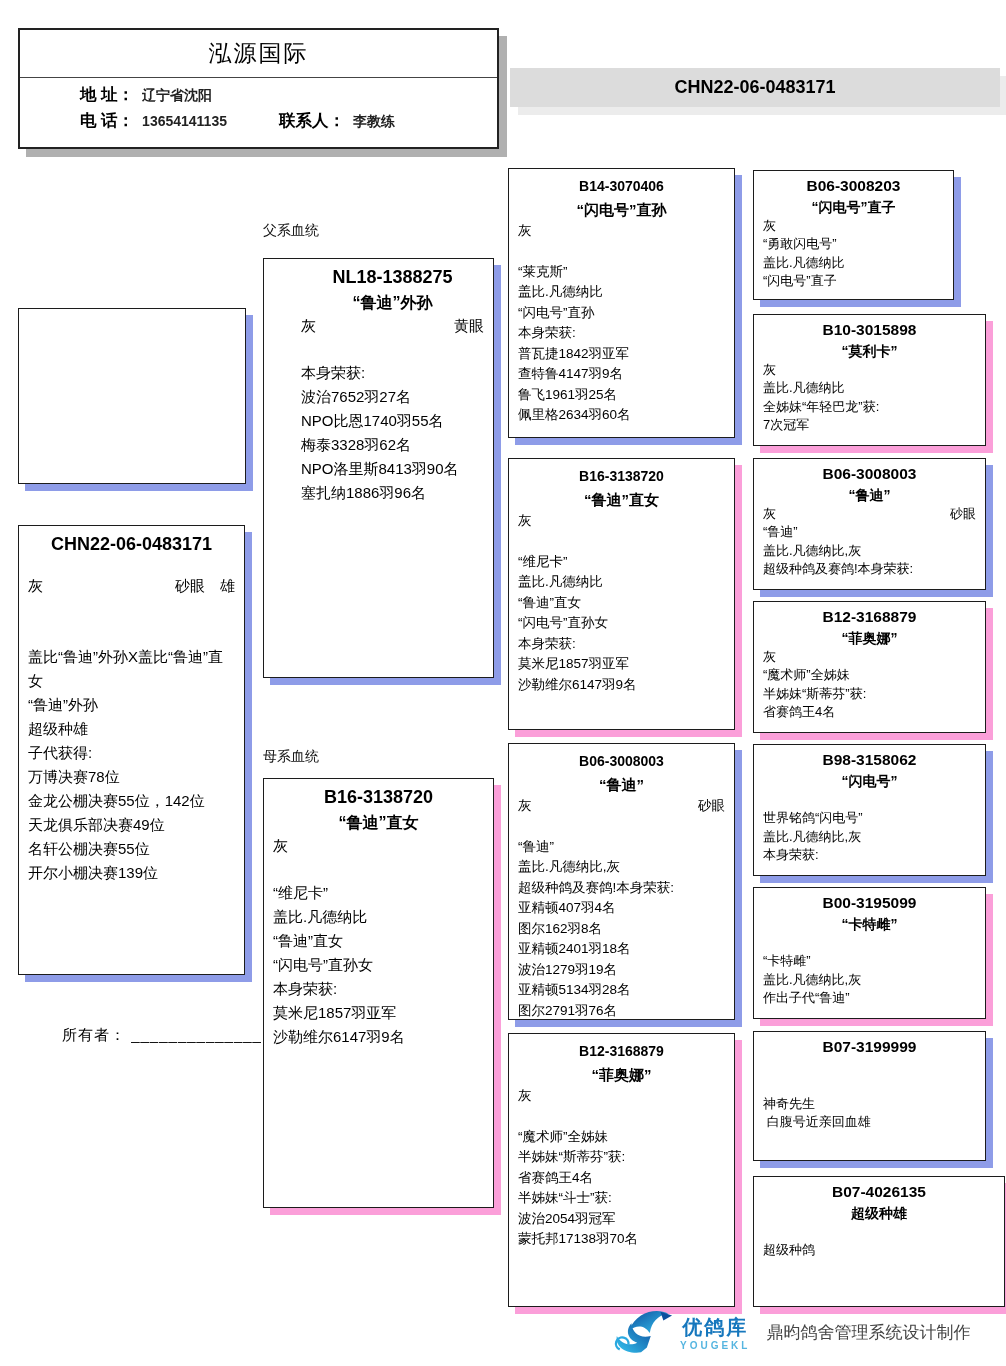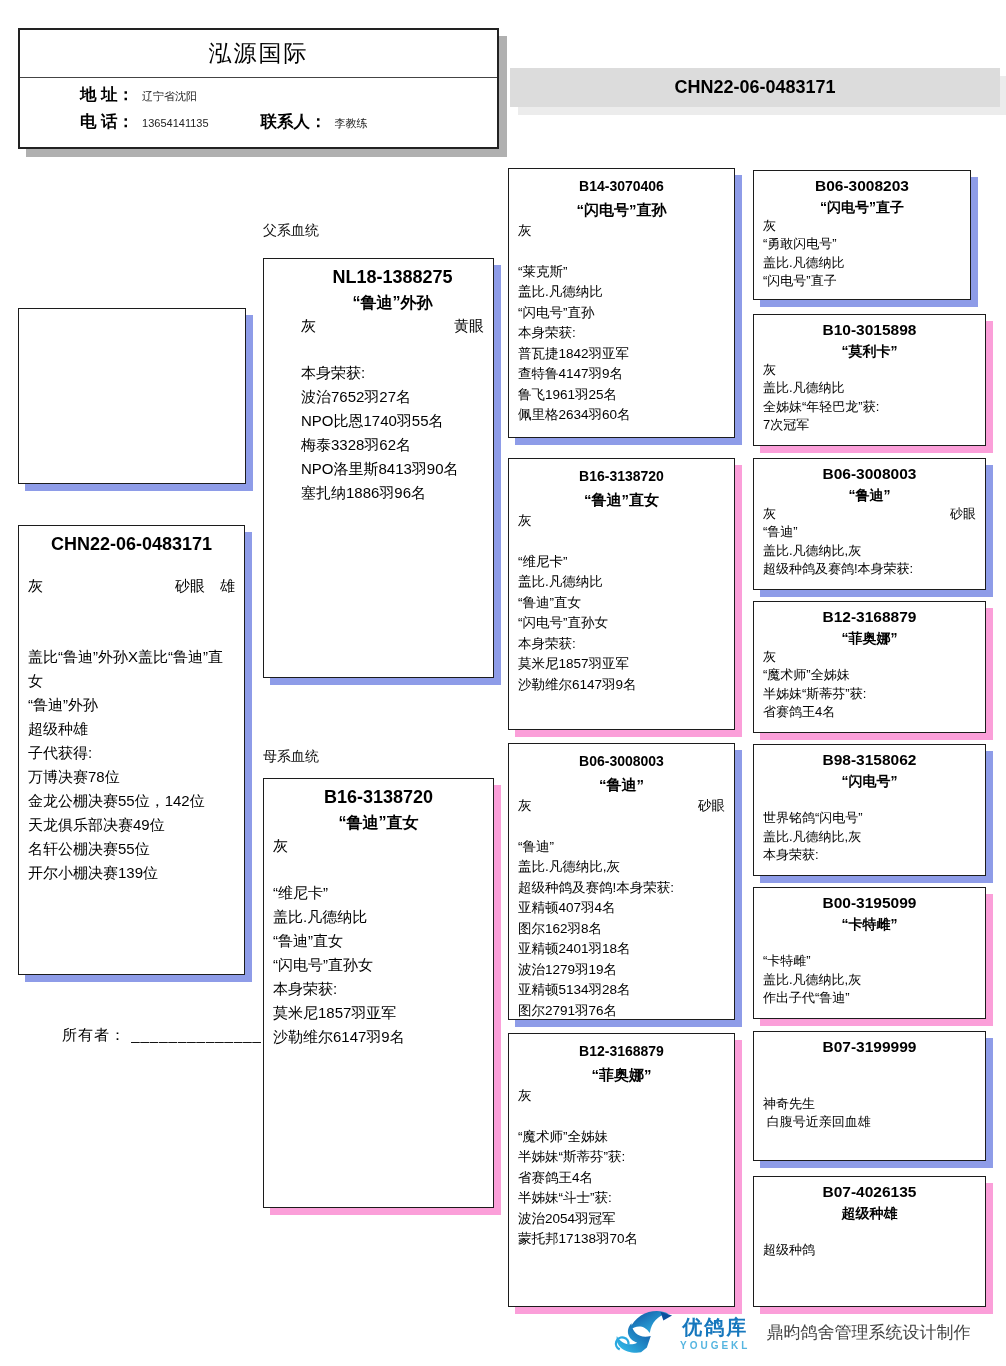--- a/index.html
+++ b/index.html
@@ -7,21 +7,21 @@
   .page{position:relative;width:1006px;height:1366px;background:#fff;overflow:hidden;}
 
   
   .header-box{position:absolute;left:18px;top:28px;width:477px;height:117px;background:#fff;
     border:2px solid #222;box-shadow:8px 8px 0 var(--gray-shadow);}
   .hb-title{font-size:23px;font-weight:normal;text-align:center;padding-top:8px;letter-spacing:2px;}
   .hb-rule{border-top:1px solid #444;margin-top:8px;}
   .hb-rows{padding:4px 0 0 26px;margin-left:34px;}
   .hb-row{display:flex;align-items:baseline;line-height:25px;}
   .hb-label{font-weight:bold;font-size:16.5px;margin-right:8px;white-space:pre;}
-  .hb-value{font-size:11px;color:#222;}
+  .hb-value{font-size:14px;color:#222;font-weight:bold;}
   .hb-gap{margin-left:52px;}
 
   
   .ring-bar{position:absolute;left:510px;top:68px;width:490px;height:39px;background:var(--bar-bg);
     box-shadow:8px 8px 0 var(--bar-shadow);font-weight:bold;font-size:18px;text-align:center;line-height:39px;}
 
   
   .bird-box{position:absolute;background:#fff;border:1px solid #1c1c1c;box-sizing:border-box;}
   .shadow-blue{box-shadow:7px 7px 0 var(--blue-shadow);}
   .shadow-pink{box-shadow:7px 7px 0 var(--pink-shadow);}
@@ -206,21 +206,21 @@
     </div>
     <div class="bb-body">
 “魔术师”全姊妹
 半姊妹“斯蒂芬”获:
 省赛鸽王4名
 半姊妹“斗士”获:
 波治2054羽冠军
 蒙托邦17138羽70名</div>
   </div>
 
-  <div class="bird-box shadow-blue col-gg" style="left:753px;top:170px;width:218px;height:130px;">
+  <div class="bird-box shadow-blue col-gg" style="left:753px;top:170px;width:201px;height:130px;">
     <div class="bb-id">B06-3008203</div>
     <div class="bb-name">“闪电号”直子</div>
     <div class="bb-meta">
       <span>灰</span>
       <span></span>
     </div>
     <div class="bb-body">“勇敢闪电号”
 盖比.凡德纳比
 “闪电号”直子</div>
   </div>
@@ -290,21 +290,21 @@
 
     <div class="bb-meta">
       <span></span>
       <span></span>
     </div>
     <div class="bb-body">
 神奇先生
  白腹号近亲回血雄</div>
   </div>
 
-  <div class="bird-box shadow-pink col-gg" style="left:753px;top:1176px;width:233px;height:131px;">
+  <div class="bird-box shadow-pink col-gg" style="left:753px;top:1176px;width:252px;height:131px;">
     <div class="bb-id">B07-4026135</div>
     <div class="bb-name">超级种雄</div>
     <div class="bb-meta">
       <span></span>
       <span></span>
     </div>
     <div class="bb-body">超级种鸽</div>
   </div>
 
   <div class="footer">

